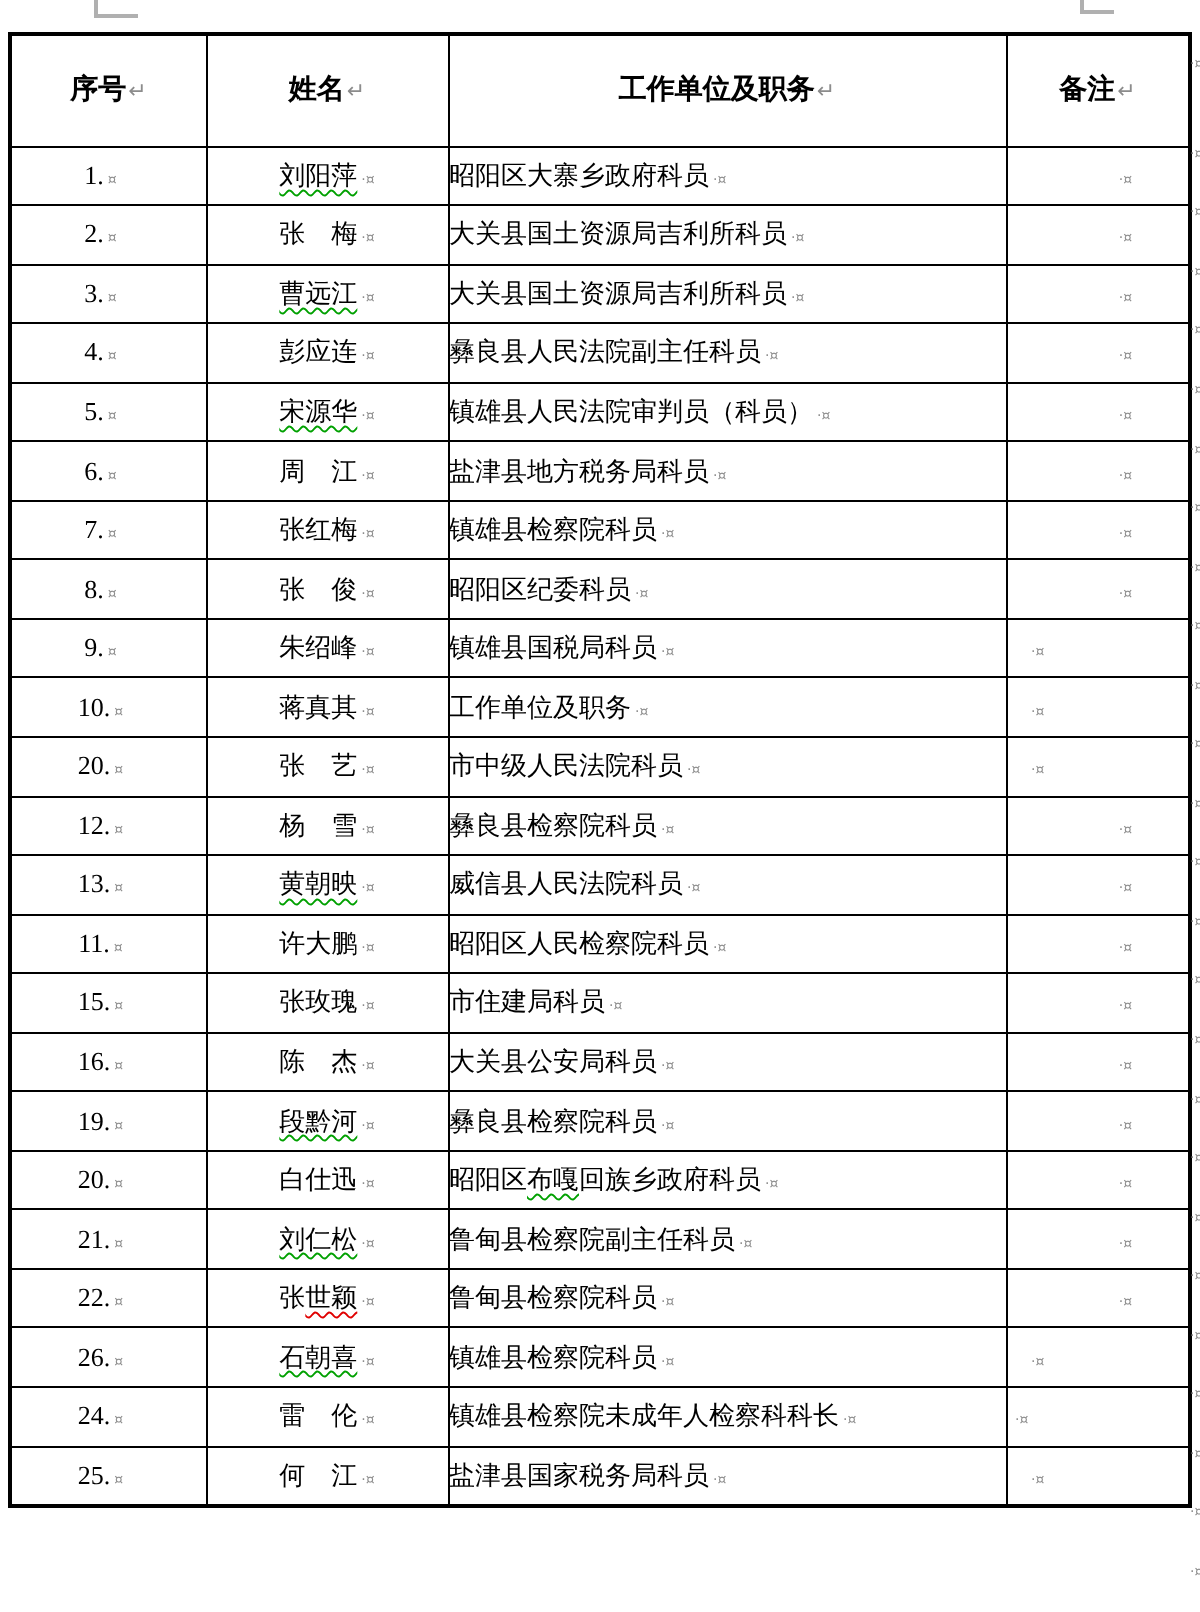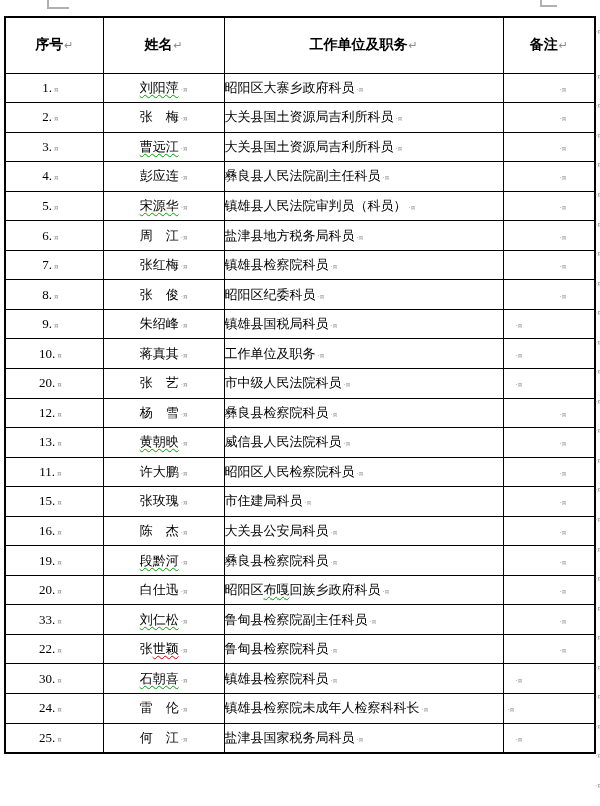--- a/index.html
+++ b/index.html
@@ -188,33 +188,33 @@
           <td class="c-unit"><span>彝良县检察院科员</span><span class="mk">·¤</span></td>
           <td class="c-remark rm-center"><span class="mk">·¤</span></td>
         </tr>
         <tr>
           <td class="c-no"><span>20.</span><span class="mk">¤</span></td>
           <td class="c-name"><span>白仕迅</span><span class="mk">·¤</span></td>
           <td class="c-unit"><span>昭阳区</span><span class="wavy-green">布嘎</span><span>回族乡政府科员</span><span class="mk">·¤</span></td>
           <td class="c-remark rm-center"><span class="mk">·¤</span></td>
         </tr>
         <tr>
-          <td class="c-no"><span>33.</span><span class="mk">¤</span></td>
+          <td class="c-no"><span>21.</span><span class="mk">¤</span></td>
           <td class="c-name"><span class="wavy-green">刘仁松</span><span class="mk">·¤</span></td>
           <td class="c-unit"><span>鲁甸县检察院副主任科员</span><span class="mk">·¤</span></td>
           <td class="c-remark rm-center"><span class="mk">·¤</span></td>
         </tr>
         <tr>
           <td class="c-no"><span>22.</span><span class="mk">¤</span></td>
           <td class="c-name"><span>张</span><span class="wavy-red">世颖</span><span class="mk">·¤</span></td>
           <td class="c-unit"><span>鲁甸县检察院科员</span><span class="mk">·¤</span></td>
           <td class="c-remark rm-center"><span class="mk">·¤</span></td>
         </tr>
         <tr>
-          <td class="c-no"><span>30.</span><span class="mk">¤</span></td>
+          <td class="c-no"><span>26.</span><span class="mk">¤</span></td>
           <td class="c-name"><span class="wavy-green">石朝喜</span><span class="mk">·¤</span></td>
           <td class="c-unit"><span>镇雄县检察院科员</span><span class="mk">·¤</span></td>
           <td class="c-remark rm-left"><span class="mk">·¤</span></td>
         </tr>
         <tr>
           <td class="c-no"><span>24.</span><span class="mk">¤</span></td>
           <td class="c-name"><span>雷　伦</span><span class="mk">·¤</span></td>
           <td class="c-unit"><span>镇雄县检察院未成年人检察科科长</span><span class="mk">·¤</span></td>
           <td class="c-remark rm-far"><span class="mk">·¤</span></td>
         </tr>

